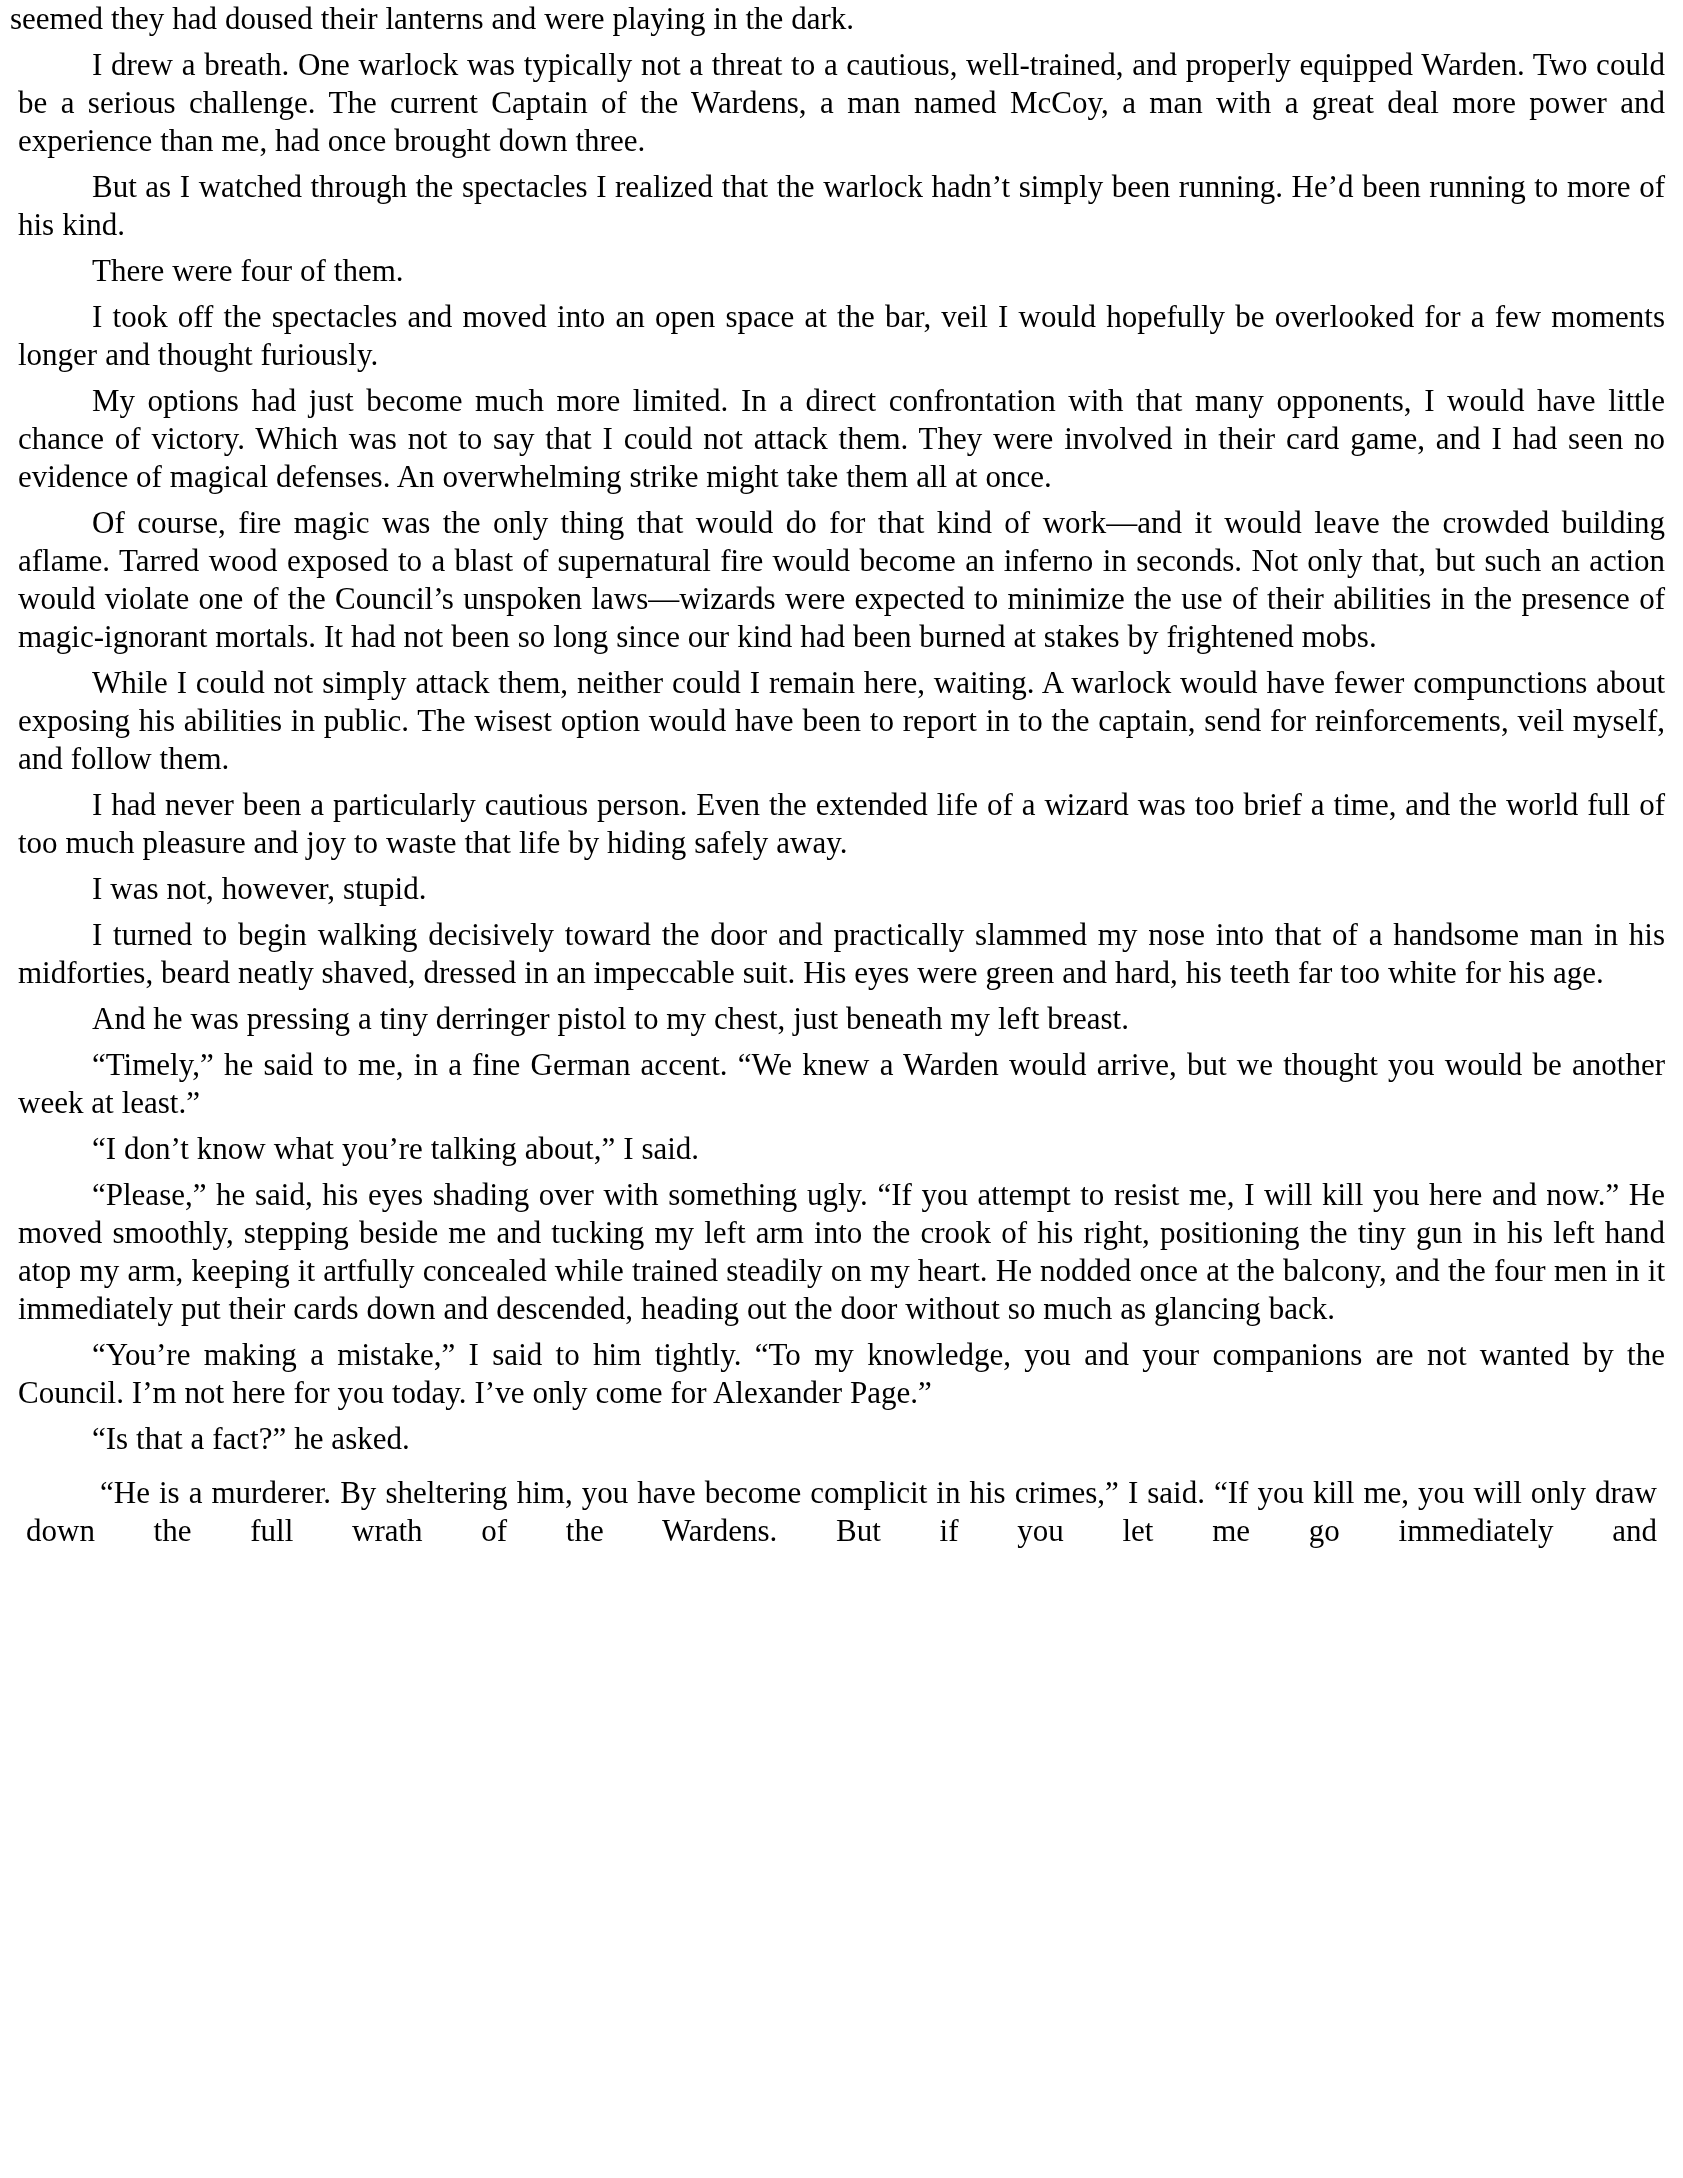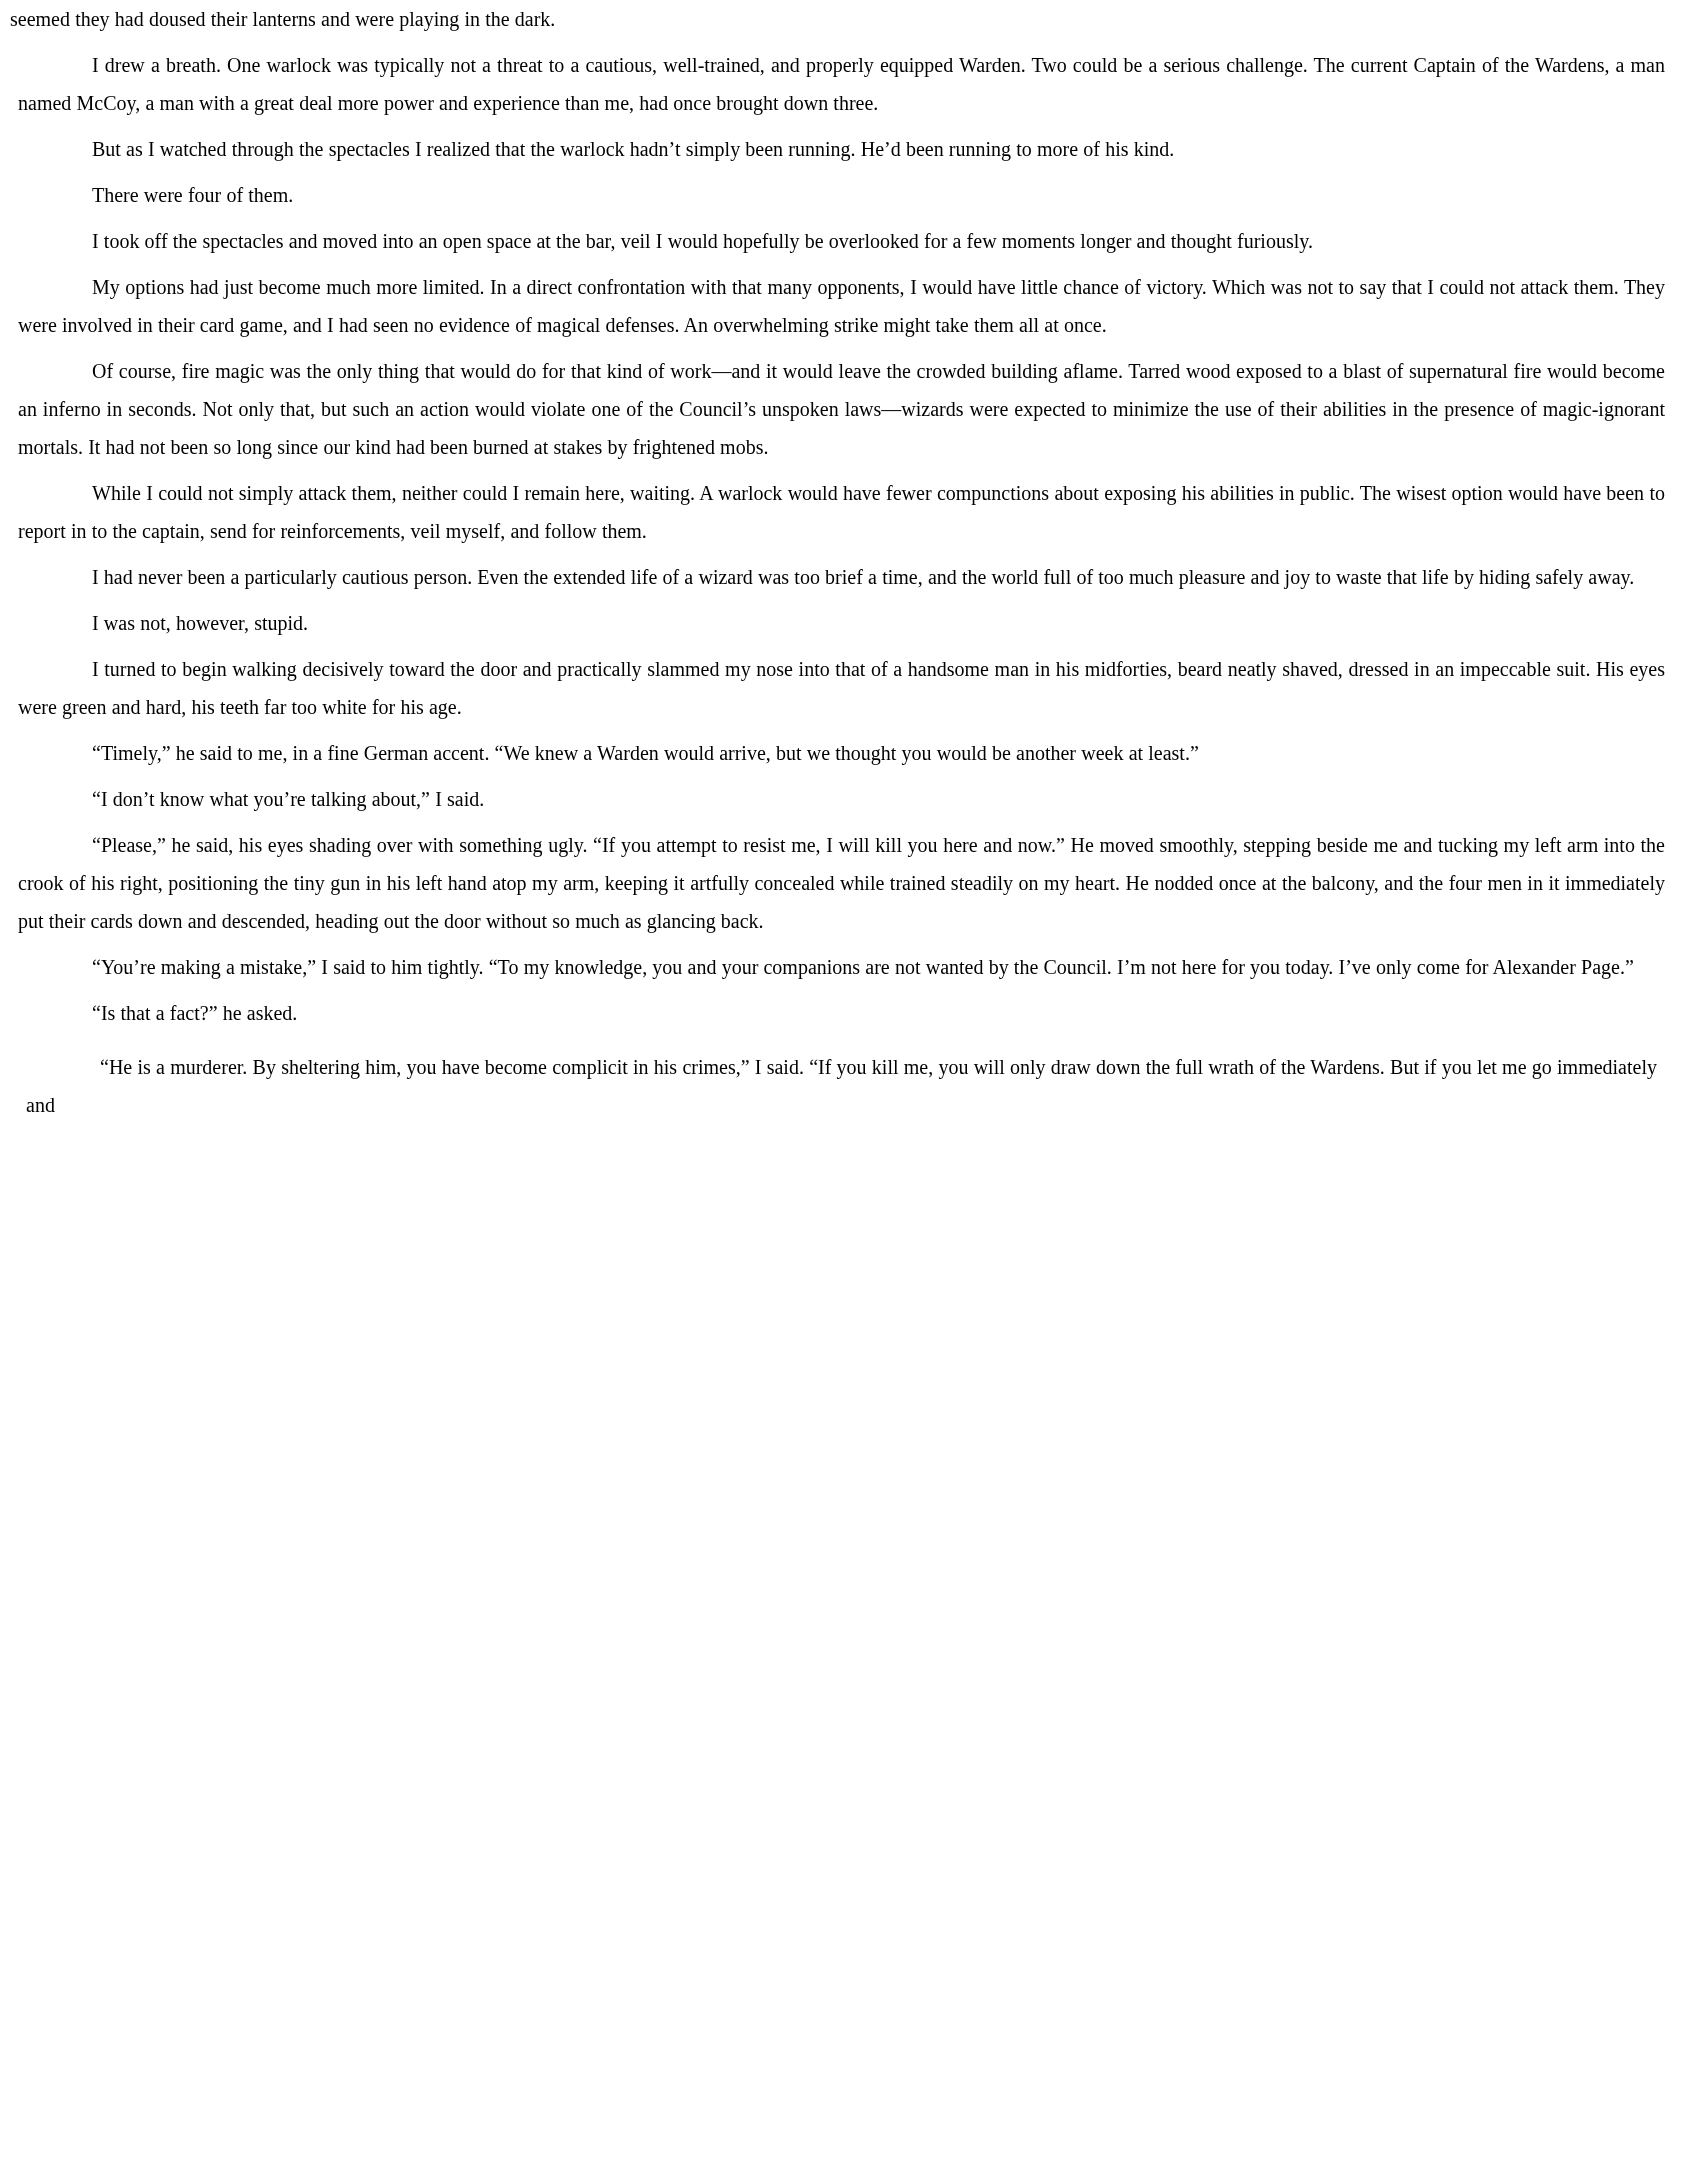--- a/index.html
+++ b/index.html
@@ -16,21 +16,21 @@
   }
   #page {
     position: relative;
     width: 1683px;
     height: 2178px;
     background: #ffffff;
     box-sizing: border-box;
     padding: 0px 10px 0px 10px;
   }
   .body-text {
-    font-size: 20px;
+    font-size: 31px;
     line-height: 38px;
     color: #000000;
     text-align: justify;
     text-justify: inter-word;
     -webkit-hyphens: none;
     hyphens: none;
     word-spacing: 0.2px;
   }
   
   p.cont {
@@ -76,20 +76,21 @@
     <p class="para">Of course, fire magic was the only thing that would do for that kind of work—and it would leave the crowded building aflame. Tarred wood exposed to a blast of supernatural fire would become an inferno in seconds. Not only that, but such an action would violate one of the Council’s unspoken laws—wizards were expected to minimize the use of their abilities in the presence of magic-ignorant mortals. It had not been so long since our kind had been burned at stakes by frightened mobs.</p>
 
     <p class="para">While I could not simply attack them, neither could I remain here, waiting. A warlock would have fewer compunctions about exposing his abilities in public. The wisest option would have been to report in to the captain, send for reinforcements, veil myself, and follow them.</p>
 
     <p class="para">I had never been a particularly cautious person. Even the extended life of a wizard was too brief a time, and the world full of too much pleasure and joy to waste that life by hiding safely away.</p>
 
     <p class="para">I was not, however, stupid.</p>
 
     <p class="para">I turned to begin walking decisively toward the door and practically slammed my nose into that of a handsome man in his midforties, beard neatly shaved, dressed in an impeccable suit. His eyes were green and hard, his teeth far too white for his age.</p>
 
+    <p class="para">And he was pressing a tiny derringer pistol to my chest, just beneath my left breast.</p>
 
     <p class="para">“Timely,” he said to me, in a fine German accent. “We knew a Warden would arrive, but we thought you would be another week at least.”</p>
 
     <p class="para">“I don’t know what you’re talking about,” I said.</p>
 
     <p class="para">“Please,” he said, his eyes shading over with something ugly. “If you attempt to resist me, I will kill you here and now.” He moved smoothly, stepping beside me and tucking my left arm into the crook of his right, positioning the tiny gun in his left hand atop my arm, keeping it artfully concealed while trained steadily on my heart. He nodded once at the balcony, and the four men in it immediately put their cards down and descended, heading out the door without so much as glancing back.</p>
 
     <p class="para">“You’re making a mistake,” I said to him tightly. “To my knowledge, you and your companions are not wanted by the Council. I’m not here for you today. I’ve only come for Alexander Page.”</p>
 
     <p class="para">“Is that a fact?” he asked.</p>

